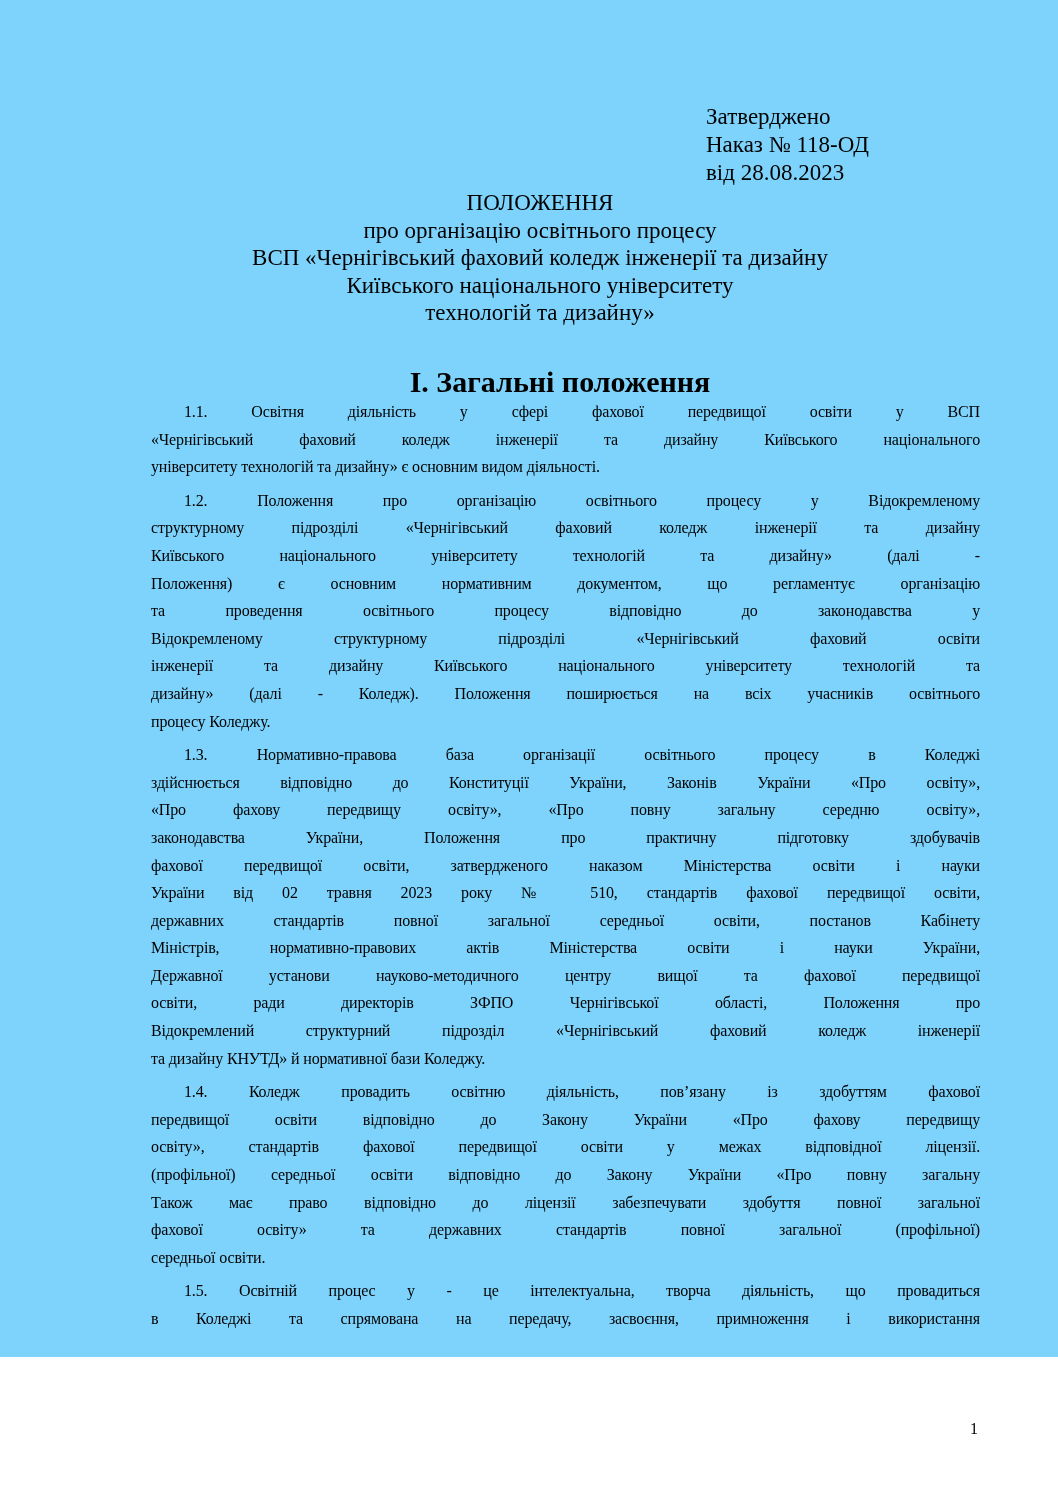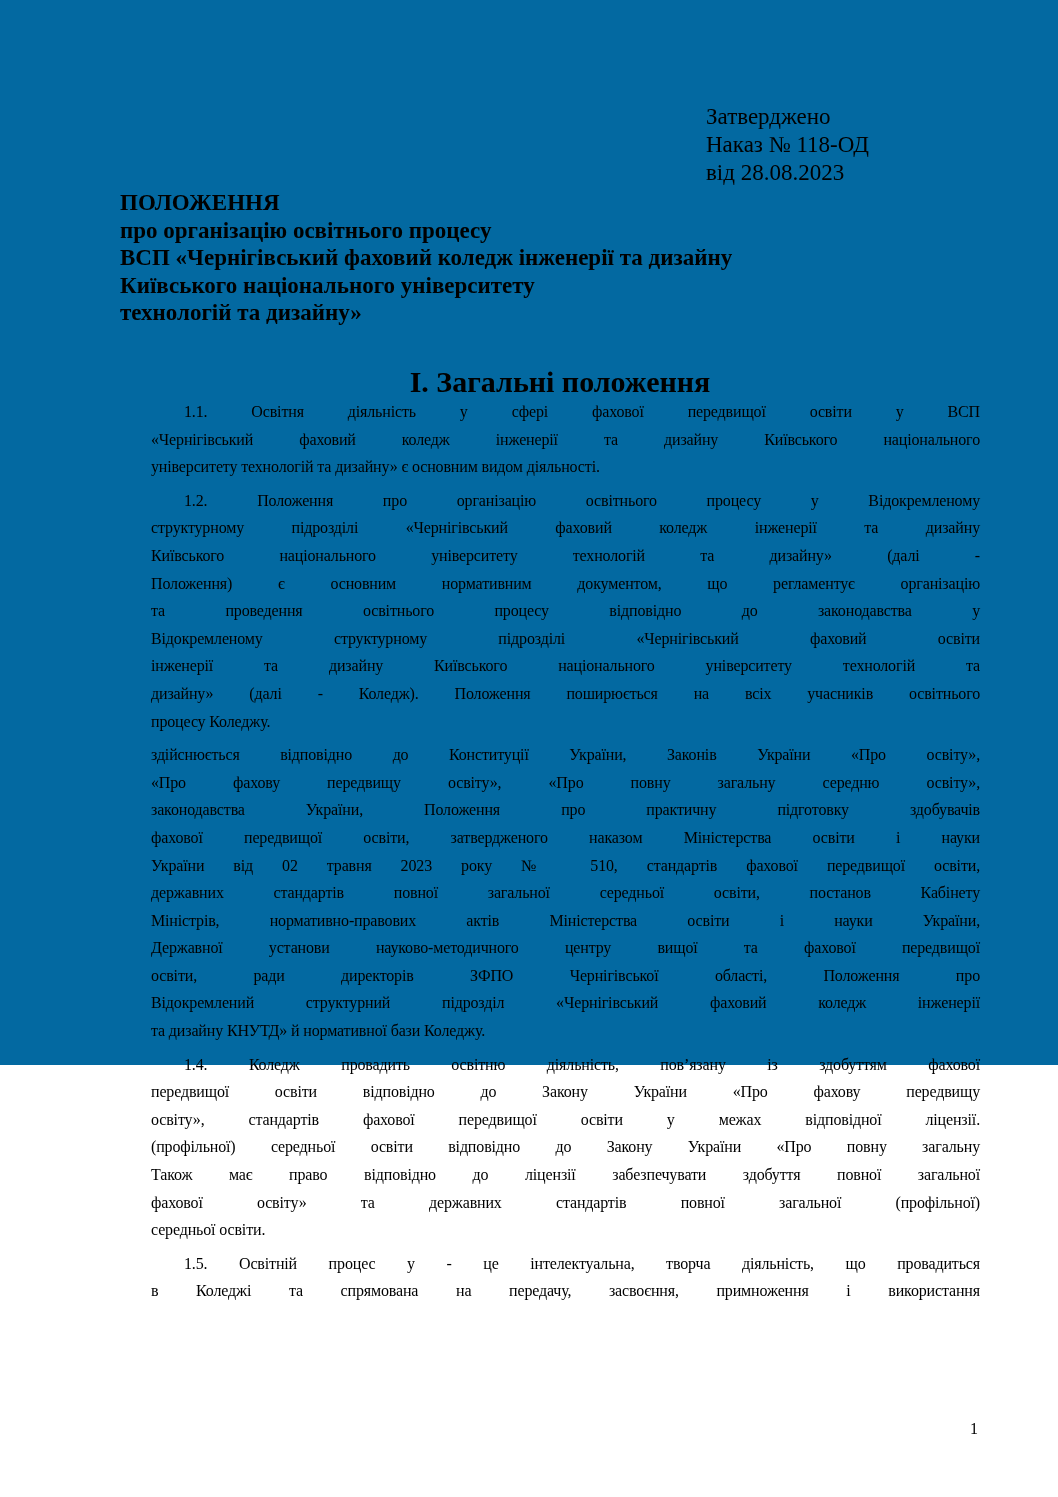--- a/index.html
+++ b/index.html
@@ -12,38 +12,38 @@
       height: 1497px;
       position: relative;
       overflow: hidden;
       font-family: "Liberation Serif", "DejaVu Serif", serif;
       color: #000000;
     }
     .page {
       position: absolute;
       left: 0; top: 0;
       width: 1058px;
-      height: 1065px;
-      background: #0369a1;
+      height: 1357px;
+      background: #7dd3fc;
     }
     .approval {
       position: absolute;
       left: 706px;
       top: 103px;
       font-size: 23px;
       line-height: 28px;
     }
     .approval div { white-space: nowrap; }
     .title-block {
       position: absolute;
       left: 120px;
       width: 840px;
       top: 189px;
-      text-align: left;
-      font-weight: bold;
+      text-align: center;
+      font-weight: normal;
       font-size: 23px;
       line-height: 27.5px;
     }
     .title-block div { white-space: nowrap; }
     .section-heading {
       position: absolute;
       left: 120px;
       width: 880px;
       top: 368px;
       text-align: center;
@@ -119,20 +119,21 @@
       <span class="line">Київського національного університету технологій та дизайну» (далі -</span>
       <span class="line">Положення) є основним нормативним документом, що регламентує організацію</span>
       <span class="line">та проведення освітнього процесу відповідно до законодавства у</span>
       <span class="line">Відокремленому структурному підрозділі «Чернігівський фаховий освіти</span>
       <span class="line">інженерії та дизайну Київського національного університету технологій та</span>
       <span class="line">дизайну» (далі - Коледж). Положення поширюється на всіх учасників освітнього</span>
       <span class="line last">процесу Коледжу.</span>
     </div>
 
     <div class="para">
+      <span class="line first">1.3. Нормативно-правова база організації освітнього процесу в Коледжі</span>
       <span class="line">здійснюється відповідно до Конституції України, Законів України «Про освіту»,</span>
       <span class="line">«Про фахову передвищу освіту», «Про повну загальну середню освіту»,</span>
       <span class="line">законодавства України, Положення про практичну підготовку здобувачів</span>
       <span class="line">фахової передвищої освіти, затвердженого наказом Міністерства освіти і науки</span>
       <span class="line">України від 02 травня 2023 року № 510, стандартів фахової передвищої освіти,</span>
       <span class="line">державних стандартів повної загальної середньої освіти, постанов Кабінету</span>
       <span class="line">Міністрів, нормативно-правових актів Міністерства освіти і науки України,</span>
       <span class="line">Державної установи науково-методичного центру вищої та фахової передвищої</span>
       <span class="line">освіти, ради директорів ЗФПО Чернігівської області, Положення про</span>
       <span class="line">Відокремлений структурний підрозділ «Чернігівський фаховий коледж інженерії</span>

